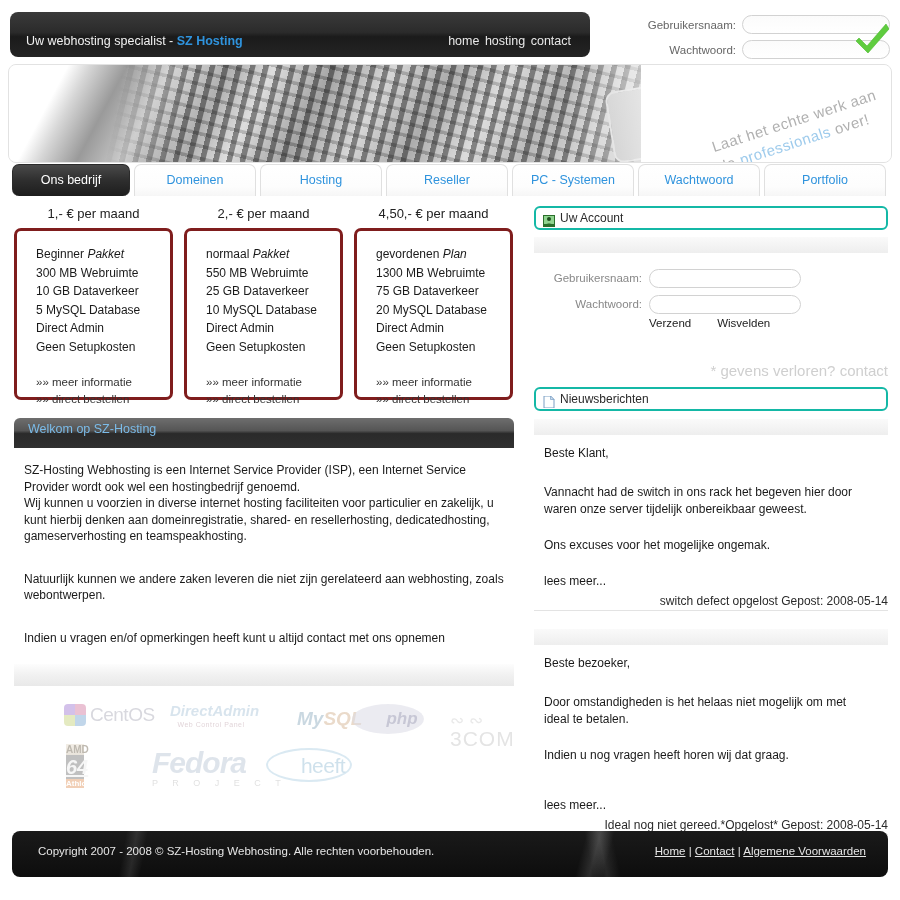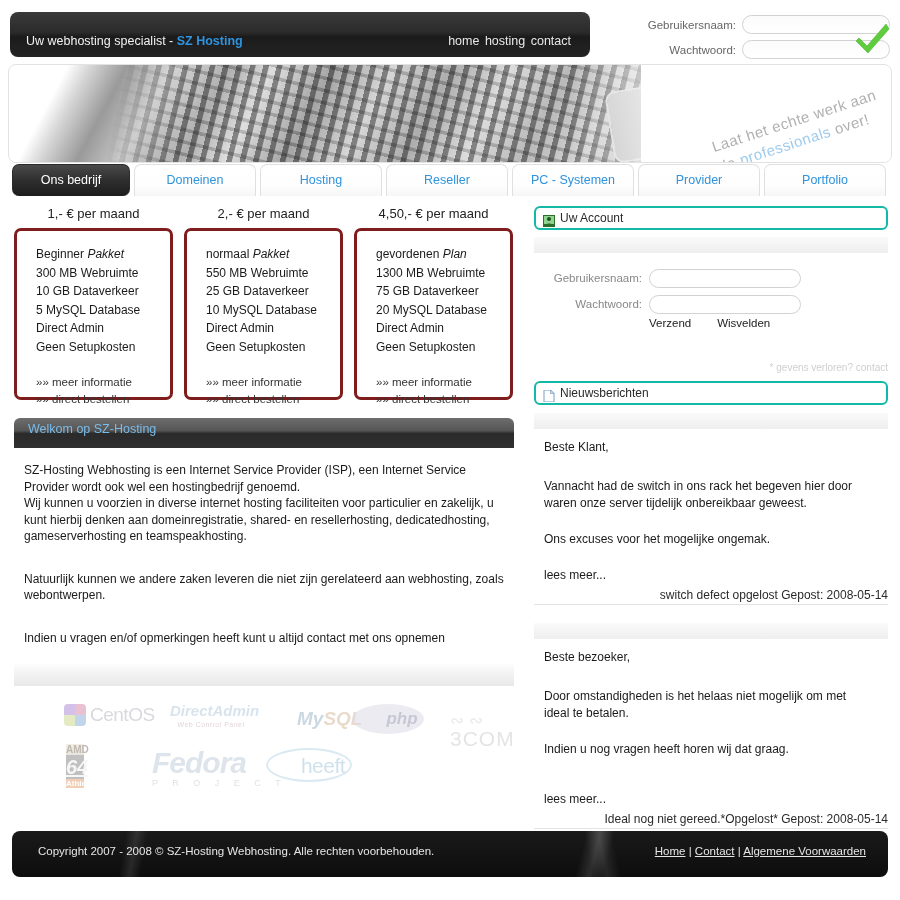--- a/index.html
+++ b/index.html
@@ -201,21 +201,21 @@
   .acct-row + .acct-row { margin-top: 4px; }
   .acct-label { width: 108px; text-align: right; font-size: 11.5px; color: #888; margin-right: 7px; }
   .acct-field {
     width: 152px; height: 19px; border: 1px solid #d2d2d2; border-radius: 10px;
     background: #fff; font-family: "Liberation Sans", sans-serif; font-size: 11px;
     padding: 0 8px; outline: none; color: #333;
   }
   .acct-buttons { margin-left: 115px; margin-top: 2px; font-size: 11.5px; color: #222; }
   .acct-buttons span { cursor: pointer; }
   .acct-buttons .gap { display: inline-block; width: 26px; }
-  .acct-lost { text-align: right; font-size: 10px; color: #cfcfcf; margin-top: 33px; }
+  .acct-lost { text-align: right; font-size: 15px; color: #cfcfcf; margin-top: 33px; }
 
   .news-item { margin-top: 8px; }
   .news-shade { height: 16px; background: linear-gradient(to bottom, #fafafa, #eeeeee); }
   .news-body { padding: 10px 14px 0 10px; }
   .news-body p { margin: 0 0 16px 0; font-size: 12px; line-height: 17px; color: #1a1a1a; }
   .news-meta {
     margin-top: 2px; text-align: right; font-size: 12px; color: #2a2a2a;
     border-bottom: 1px solid #e3e3e3; padding-bottom: 2px;
   }
 
@@ -283,21 +283,21 @@
       <div><span>de </span><span class="accent">professionals</span><span> over!</span></div>
     </div>
   </div>
 
   <div class="tabs">
     <div class="tab active">Ons bedrijf</div>
     <div class="tab">Domeinen</div>
     <div class="tab">Hosting</div>
     <div class="tab">Reseller</div>
     <div class="tab">PC - Systemen</div>
-    <div class="tab">Provider</div>
+    <div class="tab">Wachtwoord</div>
     <div class="tab">Portfolio</div>
   </div>
 
   <div class="left-col">
 
     <div class="plans">
 
       <div class="plan">
         <div class="plan-price">1,- € per maand</div>
         <div class="plan-card">

